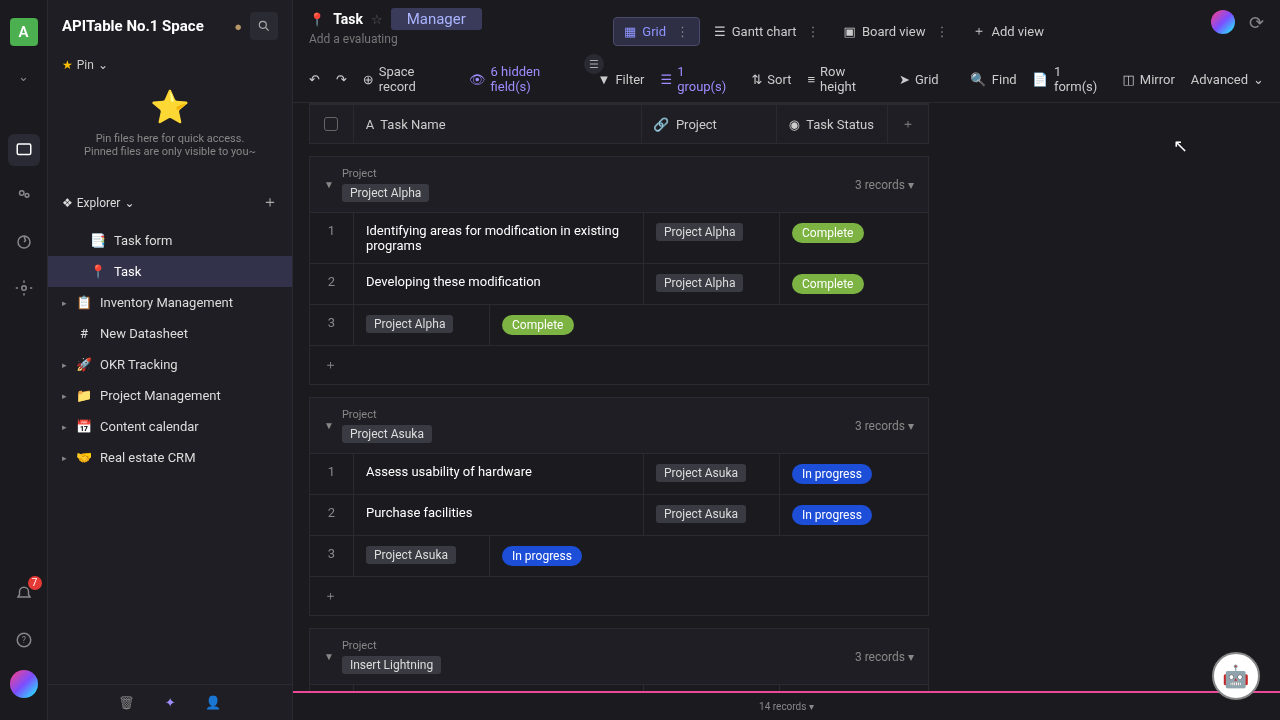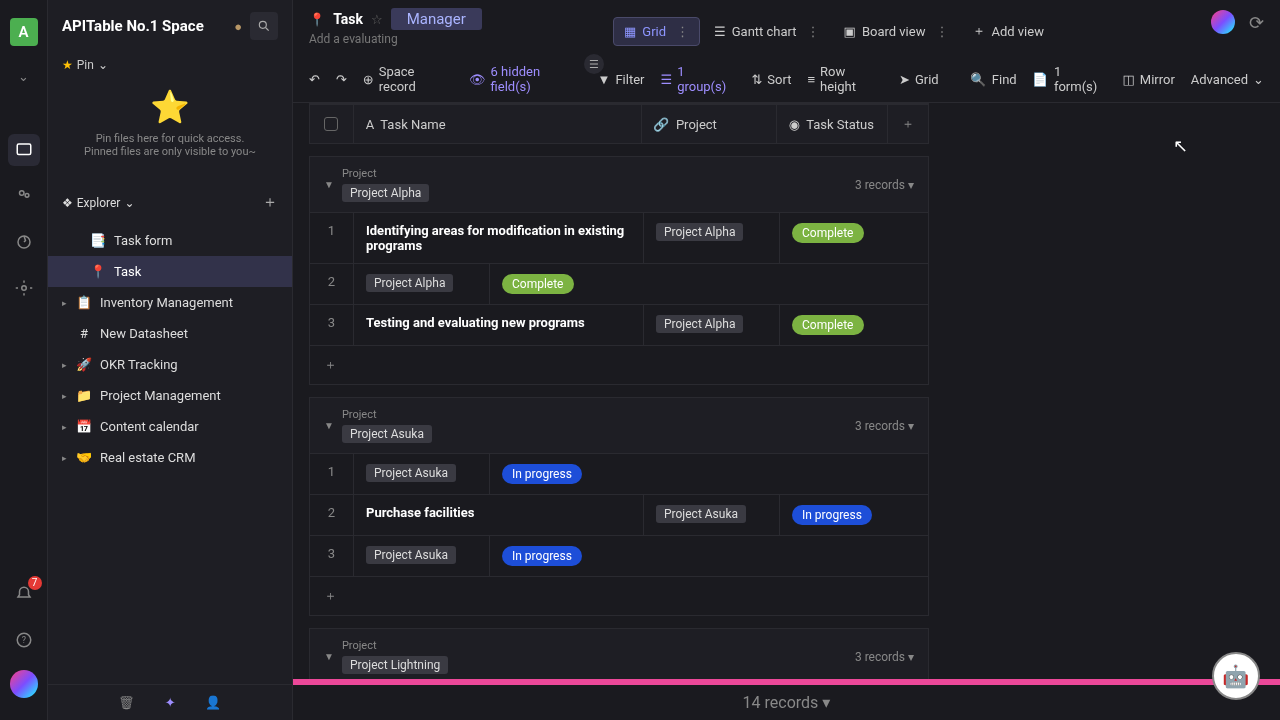--- a/index.html
+++ b/index.html
@@ -62,29 +62,29 @@
 .group{margin-top:12px;border:1px solid #2a2a30;width:620px}
 .group-header{display:flex;align-items:center;padding:10px 14px;background:#1e1e24}
 .group-toggle{color:#888;cursor:pointer;margin-right:8px;font-size:10px}
 .group-label{display:flex;flex-direction:column;gap:4px;flex:1}
 .group-field{font-size:11px;color:#888}
 .group-chip{background:#3a3a42;color:#ddd;padding:2px 8px;border-radius:3px;font-size:12px;align-self:flex-start}
 .group-count{font-size:12px;color:#888;cursor:pointer}
 .row{display:flex;border-top:1px solid #2a2a30;background:#1a1a1f}
 .cell{padding:10px 12px;border-right:1px solid #2a2a30;display:flex;align-items:flex-start;font-size:13px}
 .cell-num{width:44px;justify-content:center;color:#888}
-.cell-name{width:290px;color:#fff;font-weight:700}
+.cell-name{width:290px;color:#fff;font-weight:400}
 .cell-project{width:136px}
 .cell-status{width:112px;border-right:none}
 .proj-chip{background:#3a3a42;color:#ddd;padding:2px 8px;border-radius:3px;font-size:12px}
 .status-chip{padding:3px 10px;border-radius:10px;font-size:12px;color:#fff}
 .status-complete{background:#7cb342}
 .status-progress{background:#1d4ed8}
 .add-row{padding:10px 14px;color:#888;cursor:pointer;border-top:1px solid #2a2a30}
-.footer{padding:8px 16px;text-align:center;font-size:16px;color:#888;border-top:6px solid #ec4899}
+.footer{padding:8px 16px;text-align:center;font-size:10px;color:#888;border-top:2px solid #ec4899}
 .collapse-handle{position:absolute;left:291px;top:54px;width:20px;height:20px;background:#2a2a32;border-radius:50%;display:flex;align-items:center;justify-content:center;color:#aaa;cursor:pointer;font-size:11px;z-index:5}
 .cursor{position:absolute;top:135px;left:880px;font-size:18px;color:#fff;z-index:10;pointer-events:none}
 .bot-badge{position:absolute;bottom:20px;right:20px;width:48px;height:48px;border-radius:50%;background:#fff;border:2px solid #888;display:flex;align-items:center;justify-content:center;font-size:22px}
 .top-right{position:absolute;top:10px;right:16px;display:flex;align-items:center;gap:14px}
 .top-right .sync{color:#888;font-size:18px}
 svg{fill:currentColor}
 </style>
 </head>
 <body>
 
@@ -333,50 +333,51 @@
               <div class="cell cell-name">Identifying areas for modification in existing programs</div>
               <div class="cell cell-project">
                 <span class="proj-chip">Project Alpha</span>
               </div>
               <div class="cell cell-status">
                 <span class="status-chip status-complete">Complete</span>
               </div>
             </div>
             <div class="row">
               <div class="cell cell-num">2</div>
+              <div class="cell cell-name">Developing these modification</div>
               <div class="cell cell-project">
                 <span class="proj-chip">Project Alpha</span>
               </div>
               <div class="cell cell-status">
                 <span class="status-chip status-complete">Complete</span>
               </div>
             </div>
             <div class="row">
               <div class="cell cell-num">3</div>
-              <div class="cell cell-name">Testing and evaluating new programs</div>
               <div class="cell cell-project">
                 <span class="proj-chip">Project Alpha</span>
               </div>
               <div class="cell cell-status">
                 <span class="status-chip status-complete">Complete</span>
               </div>
             </div>
             <div class="add-row">＋</div>
           </div>
           <div class="group">
             <div class="group-header">
               <span class="group-toggle">▼</span>
               <div class="group-label">
                 <span class="group-field">Project</span>
                 <span class="group-chip">Project Asuka</span>
               </div>
               <span class="group-count">3 records ▾</span>
             </div>
             <div class="row">
               <div class="cell cell-num">1</div>
+              <div class="cell cell-name">Assess usability of hardware</div>
               <div class="cell cell-project">
                 <span class="proj-chip">Project Asuka</span>
               </div>
               <div class="cell cell-status">
                 <span class="status-chip status-progress">In progress</span>
               </div>
             </div>
             <div class="row">
               <div class="cell cell-num">2</div>
               <div class="cell cell-name">Purchase facilities</div>
@@ -396,21 +397,21 @@
                 <span class="status-chip status-progress">In progress</span>
               </div>
             </div>
             <div class="add-row">＋</div>
           </div>
           <div class="group">
             <div class="group-header">
               <span class="group-toggle">▼</span>
               <div class="group-label">
                 <span class="group-field">Project</span>
-                <span class="group-chip">Project Lightning</span>
+                <span class="group-chip">Insert Lightning</span>
               </div>
               <span class="group-count">3 records ▾</span>
             </div>
             <div class="row">
               <div class="cell cell-num">1</div>
               <div class="cell cell-name">Identifying areas for modification in existing</div>
               <div class="cell cell-project"></div>
               <div class="cell cell-status"></div>
             </div>
           </div>

